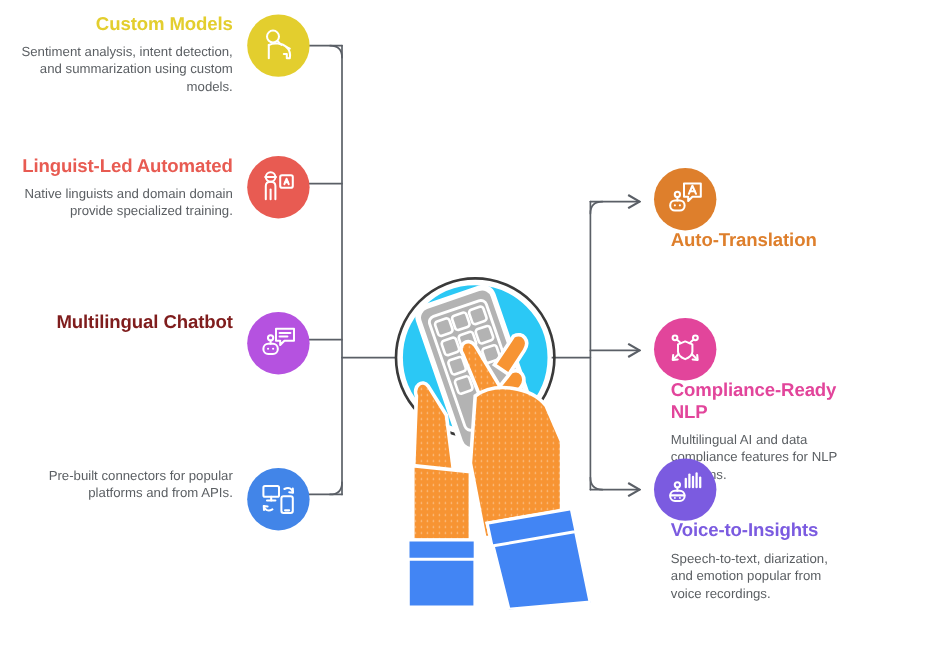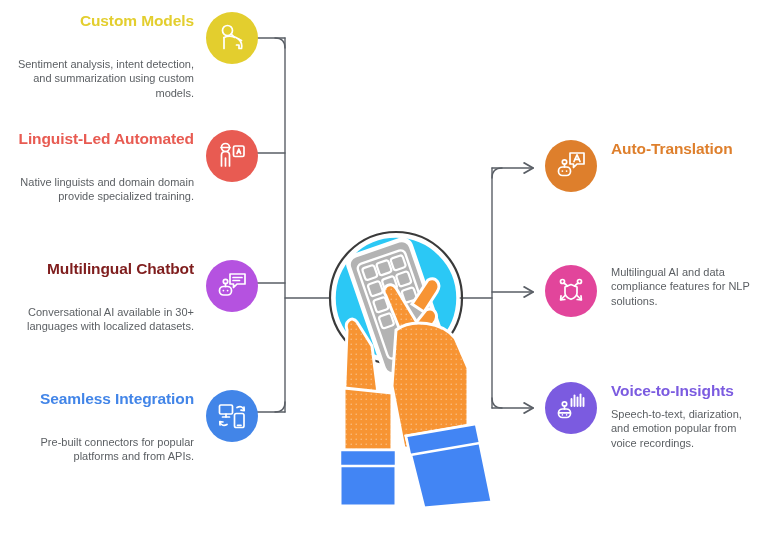--- a/index.html
+++ b/index.html
@@ -11,24 +11,24 @@
     position:relative;
   }
   #stage{position:absolute;left:0;top:0;width:775px;height:539px;}
 
   
   #connectors{position:absolute;left:0;top:0;width:775px;height:539px;pointer-events:none;}
 
   
   .feature{position:absolute;display:flex;align-items:flex-start;}
   .feature.left{flex-direction:row;}
-  .feature.right{flex-direction:row;}
+  .feature.right{flex-direction:column;}
 
   .textcol{display:flex;flex-direction:column;}
-  .left .textcol{align-items:flex-end;text-align:right;width:180px;margin-right:12px;gap:20px;}
+  .left .textcol{align-items:flex-end;text-align:right;width:180px;margin-right:12px;}
   .right .textcol{align-items:flex-start;text-align:left;width:150px;margin-left:14px;}
 
   .ftitle{
     font-size:15.5px;font-weight:bold;line-height:18px;
     letter-spacing:-0.1px;margin:0 0 7px 0;
   }
   .fdesc{
     font-size:11px;line-height:14.4px;color:#5b5f63;
     margin:0;
   }
@@ -114,39 +114,37 @@
         <rect x="18.5" y="7" width="10.5" height="10.5" rx="1.5"></rect>
         <path d="M22 14.5 L23.8 10 L25.6 14.5"></path>
         <path d="M22.7 12.8 L24.9 12.8"></path>
       </svg>
     </div>
   </div>
 
   <div class="feature left" style="left:14px;top:260px;">
     <div class="textcol">
       <div class="ftitle" style="color:#7f1d1d">Multilingual Chatbot</div>
-      <div class="fdesc">Conversational AI available in 30+ languages with localized datasets.</div>
     </div>
     <div class="badge" style="background:#B552E0">
       <svg width="34" height="34" viewBox="0 0 34 34" fill="none" stroke="#ffffff" stroke-width="1.7" stroke-linecap="round" stroke-linejoin="round">
         <path d="M15 5 L30 5 L30 15 L22 15 L18.5 18.5 L18.5 15 L15 15 Z"></path>
         <path d="M18 8.5 L27 8.5"></path>
           <path d="M18 11.5 L24.5 11.5"></path>
         <circle cx="10.5" cy="12.5" r="2.2"></circle>
         <path d="M10.5 14.7 L10.5 17.5"></path>
         <rect x="4.5" y="17.5" width="12" height="8.5" rx="4"></rect>
         <circle cx="8.4" cy="21.6" r="0.9" fill="#fff" stroke="none"></circle>
         <circle cx="12.6" cy="21.6" r="0.9" fill="#fff" stroke="none"></circle>
       </svg>
     </div>
   </div>
 
   <div class="feature left" style="left:14px;top:390px;">
     <div class="textcol">
-      <div class="ftitle" style="color:#4285E8">Seamless Integration</div>
       <div class="fdesc">Pre-built connectors for popular platforms and from APIs.</div>
     </div>
     <div class="badge" style="background:#4285E8">
       <svg width="34" height="34" viewBox="0 0 34 34" fill="none" stroke="#ffffff" stroke-width="1.7" stroke-linecap="round" stroke-linejoin="round">
         <rect x="4.5" y="6" width="13" height="9" rx="1.3"></rect>
         <path d="M11 15 L11 18"></path>
           <path d="M7.5 18 L14.5 18"></path>
         <rect x="19.5" y="14.5" width="9.5" height="14" rx="1.8"></rect>
         <path d="M22.5 26.3 L26 26.3"></path>
         <path d="M22 8.5 C25.5 6.6 28.5 8 29 11.2"></path>
@@ -243,20 +241,21 @@
         <circle cx="25.5" cy="7.5" r="2"></circle>
         <path d="M10 9 L13.5 12"></path>
         <path d="M24 9 L20.5 12"></path>
         <path d="M11.5 21 L7 25.5"></path>
         <path d="M22.5 21 L27 25.5"></path>
         <path d="M7 21.8 L6.6 25.9 L10.8 25.5"></path>
         <path d="M27 21.8 L27.4 25.9 L23.2 25.5"></path>
       </svg>
     </div>
     <div class="textcol">
+      <div class="ftitle" style="color:#E2459B">Compliance-Ready NLP</div>
       <div class="fdesc">Multilingual AI and data compliance features for NLP solutions.</div>
     </div>
   </div>
 
   <div class="feature right" style="left:545px;top:382px;">
     <div class="badge" style="background:#7B5BE0">
       <svg width="34" height="34" viewBox="0 0 34 34" fill="none" stroke="#ffffff" stroke-width="1.7" stroke-linecap="round" stroke-linejoin="round">
         <g stroke-width="1.9">
           <path d="M17.5 8 L17.5 15"></path>
           <path d="M20.5 4.5 L20.5 15"></path>

